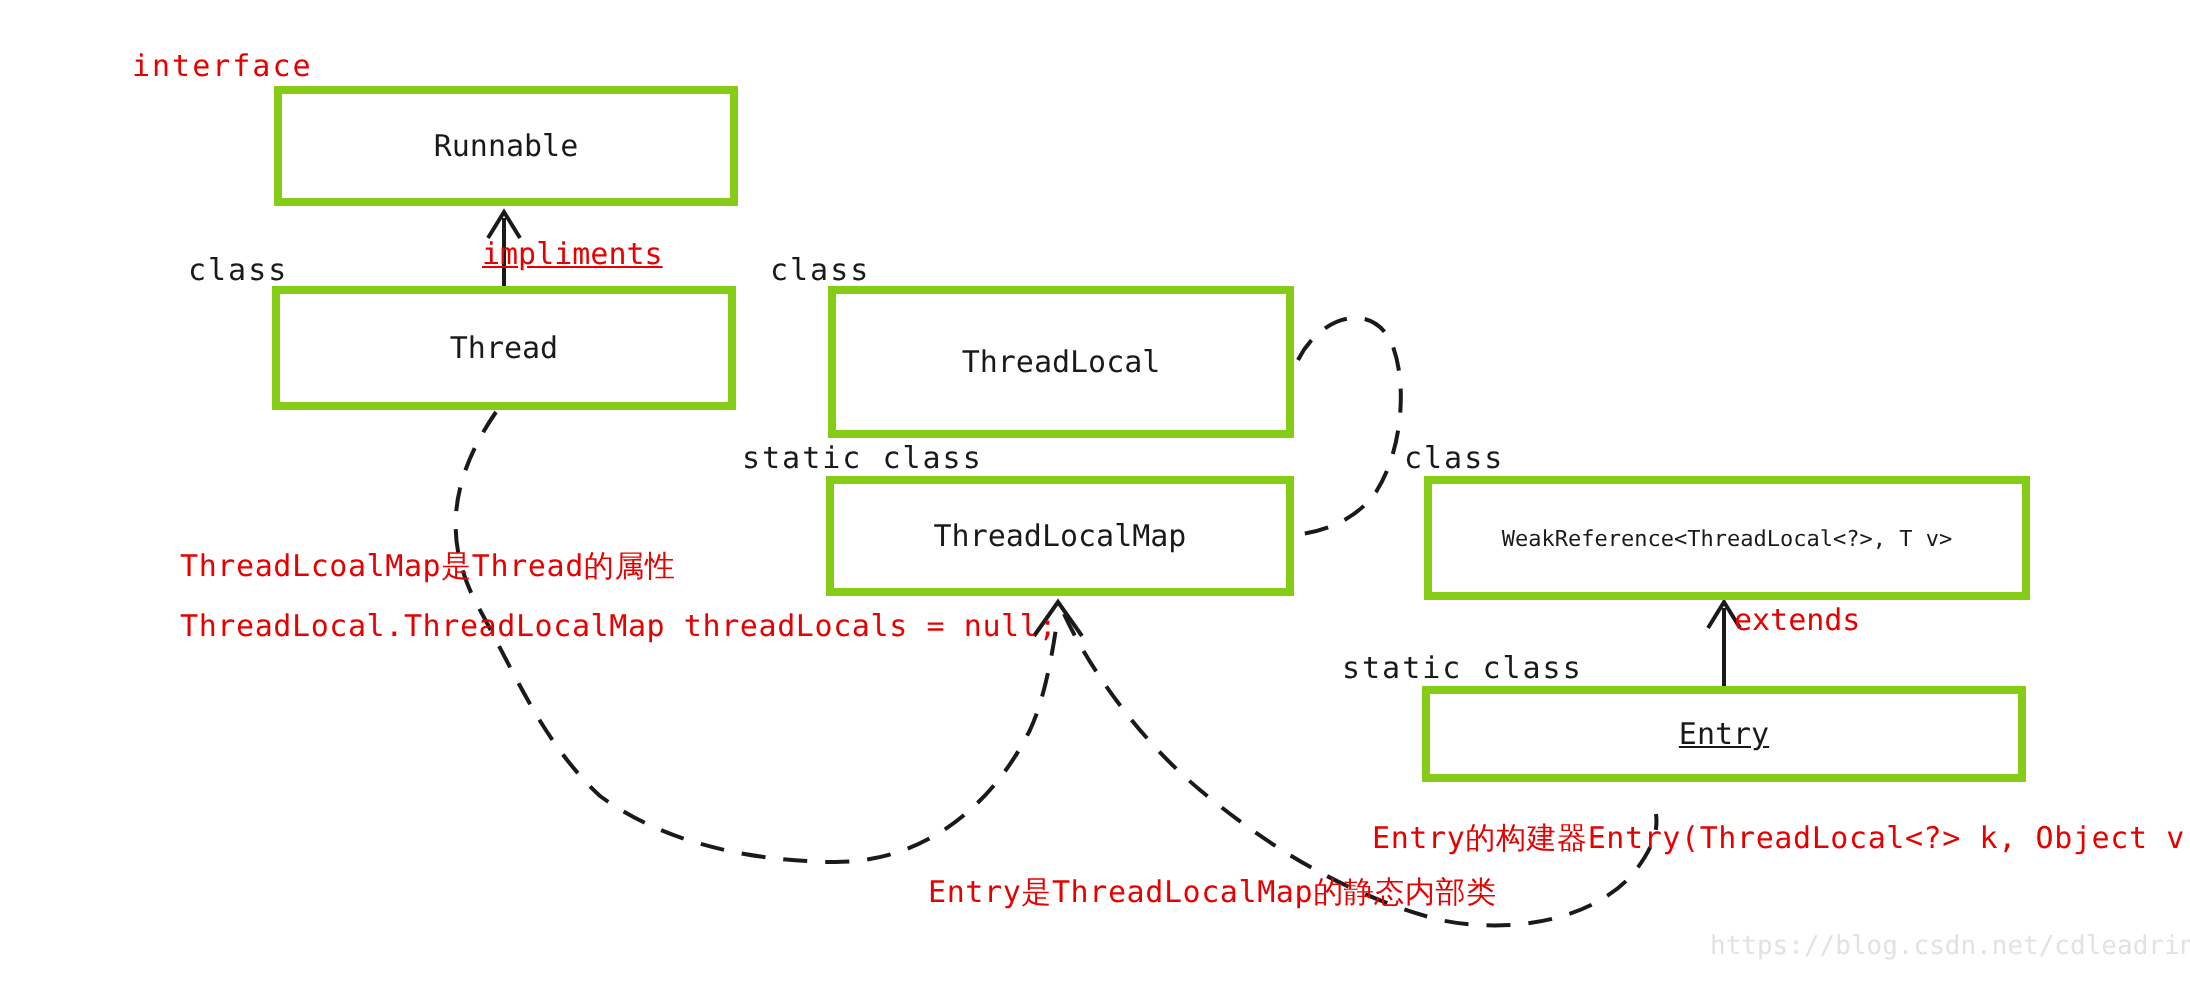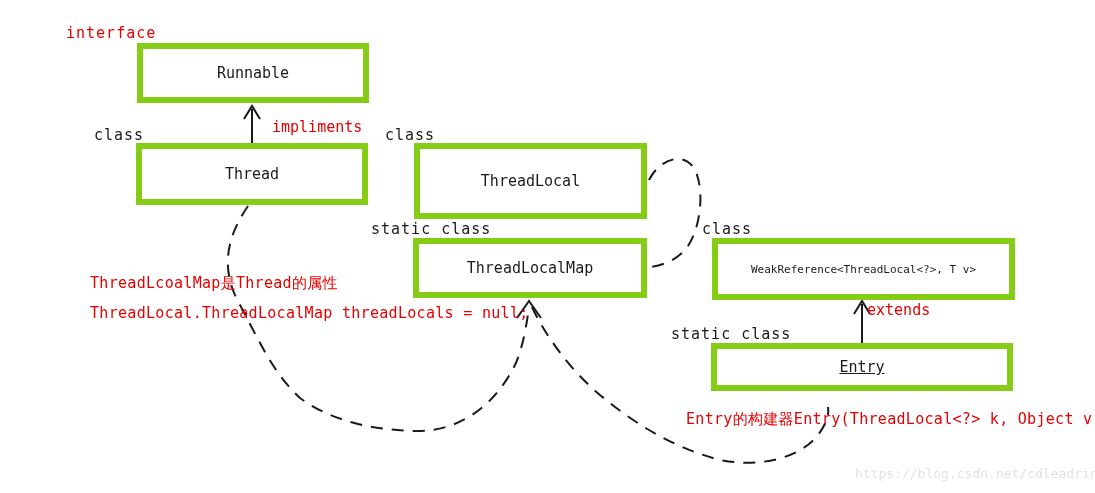--- a/index.html
+++ b/index.html
@@ -13,21 +13,21 @@
   #canvas{
     position:relative;
     width:1095px;height:493px;
     background:var(--background);
     font-family:"DejaVu Sans Mono","Liberation Mono",monospace;
     overflow:hidden;
   }
   #edges{position:absolute;left:0;top:0;width:1095px;height:493px;}
   .box{
     position:absolute;
-    border:6px solid #84cc16;
+    border:4px solid #84cc16;
     background:#fff;
     display:flex;align-items:center;justify-content:center;
     font-size:15px;color:var(--line-black);
     white-space:nowrap;
     box-sizing:border-box;
   }
   .stereotype{
     position:absolute;
     font-size:15px;color:var(--line-black);
     letter-spacing:1px;white-space:nowrap;
@@ -87,22 +87,23 @@
   <span class="stereotype" style="left:702px;top:220px;">class</span>
   <span class="stereotype" style="left:671px;top:325px;">static class</span>
 
   <div class="box" style="left:137px;top:43px;width:232px;height:60px;">Runnable</div>
   <div class="box" style="left:136px;top:143px;width:232px;height:62px;">Thread</div>
   <div class="box" style="left:414px;top:143px;width:233px;height:76px;">ThreadLocal</div>
   <div class="box" style="left:413px;top:238px;width:234px;height:60px;">ThreadLocalMap</div>
   <div class="box" style="left:712px;top:238px;width:303px;height:62px;font-size:11px;">WeakReference&lt;ThreadLocal&lt;?&gt;, T v&gt;</div>
   <div class="box" style="left:711px;top:343px;width:302px;height:48px;text-decoration:underline;">Entry</div>
 
-  <span class="edge-label" style="left:272px;top:118px;">impliments</span>
+  <span class="edge-label" style="left:241px;top:118px;text-decoration:underline;">impliments</span>
   <span class="edge-label" style="left:867px;top:301px;">extends</span>
 
   <span class="annotation" style="left:90px;top:274px;">ThreadLcoalMap是Thread的属性</span>
   <span class="annotation" style="left:90px;top:304px;">ThreadLocal.ThreadLocalMap threadLocals = null;</span>
+  <span class="annotation" style="left:464px;top:437px;">Entry是ThreadLocalMap的静态内部类</span>
   <span class="annotation" style="left:686px;top:410px;">Entry的构建器Entry(ThreadLocal&lt;?&gt; k, Object v)</span>
 
   <span class="watermark-url" style="left:855px;top:466px;">https://blog.csdn.net/cdleadring</span>
 
 </div>
 
 </body></html>

